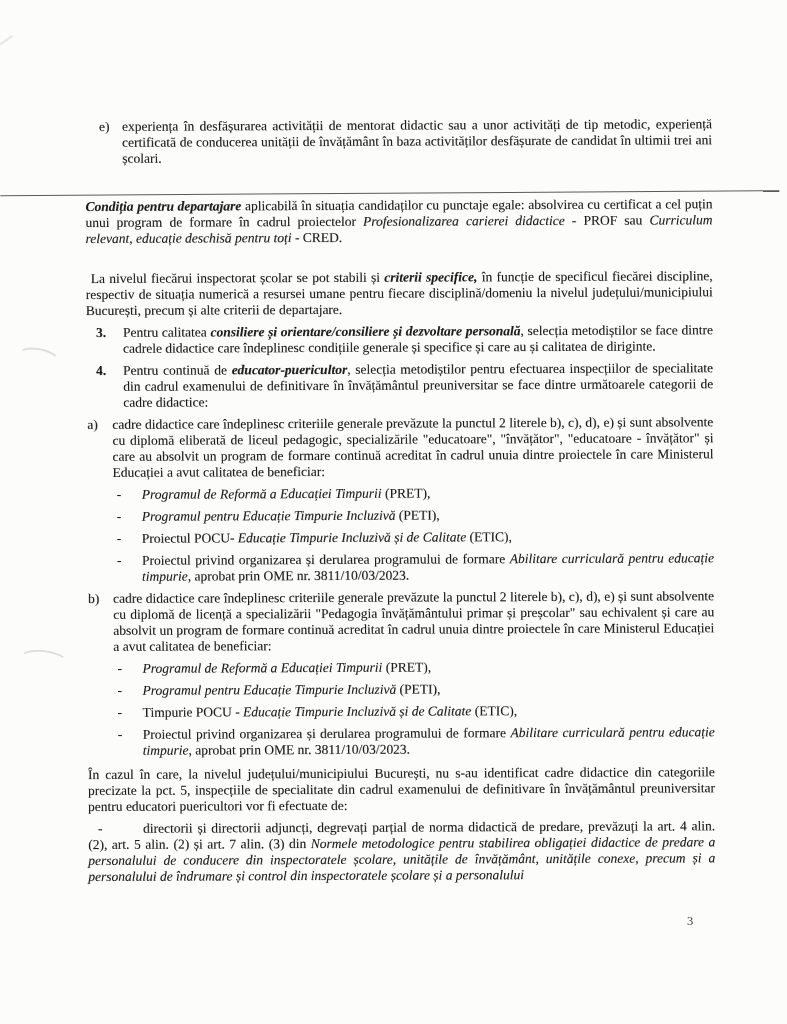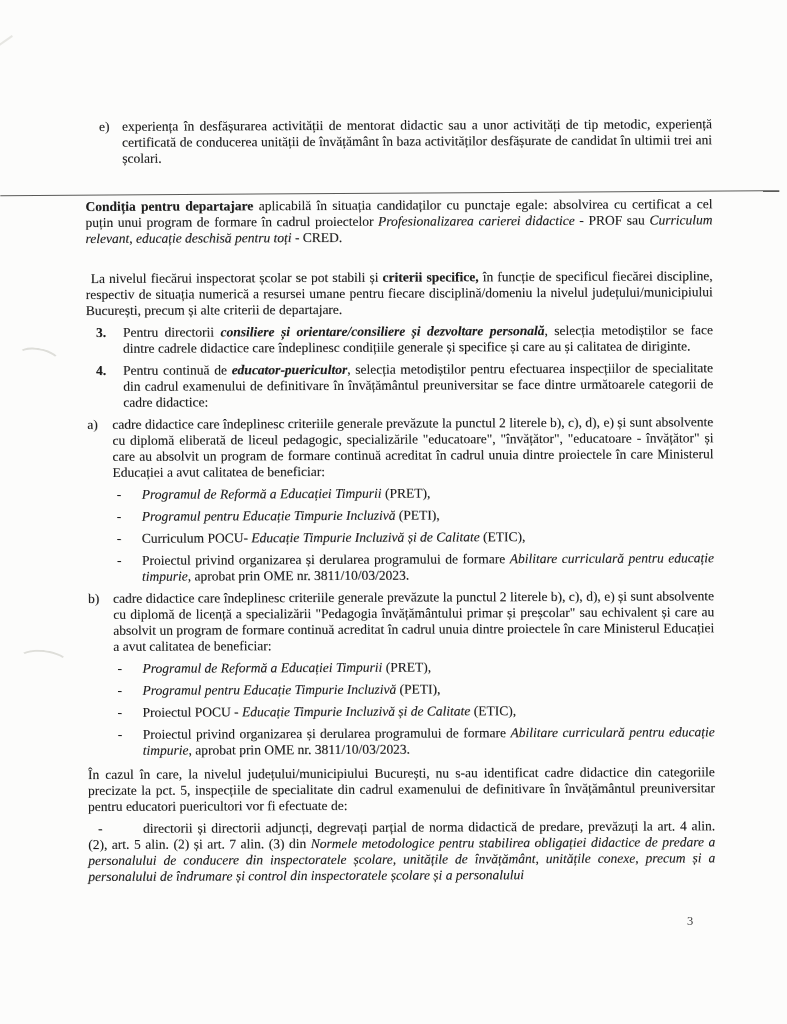--- a/index.html
+++ b/index.html
@@ -35,21 +35,21 @@
   .item{display:flex;}
   .marker{flex:0 0 37px;box-sizing:border-box;}
   .blk-letter-item-e .marker{padding-left:14px;}
   .blk-numbered-item .marker{padding-left:10px;font-weight:bold;}
   .blk-lettered-item .marker{flex:0 0 26px;padding-left:1px;}
   .blk-dash-bullet{margin-top:6px;}
   .blk-dash-bullet .marker{flex:0 0 55px;padding-left:30px;}
   .body{flex:1;text-align:justify;}
   .blk-hanging-bullet{text-align:justify;}
   .hmark{display:inline-block;width:55px;padding-left:10px;box-sizing:border-box;}
-  .b{font-weight:bold;}
+  .b{font-weight:bold;font-style:italic;}
   .i{font-style:italic;}
   .pagenum{
     position:absolute;left:687px;top:914px;
     font-size:12.5px;color:#3a3a3a;
   }
   
   .arc{
     position:absolute;border:2px solid transparent;border-radius:50%;
     border-top:2.5px solid #d9d9d4;opacity:.85;
   }
@@ -72,61 +72,61 @@
     <div id="doc-body">
         <div class="blk blk-letter-item-e item">
           <span class="marker">e)</span>
           <div class="body"><span class="">experiența în desfășurarea activității de mentorat didactic sau a unor activități de tip metodic, experiență certificată de conducerea unității de învățământ în baza activităților desfășurate de candidat în ultimii trei ani școlari.</span></div>
         </div>
         <div class="blk blk-rule"></div>
         <div class="blk blk-paragraph"><span class=" b">Condiția pentru departajare</span><span class=""> aplicabilă în situația candidaților cu punctaje egale: absolvirea cu certificat a cel puțin unui program de formare în cadrul proiectelor </span><span class=" i">Profesionalizarea carierei didactice</span><span class=""> - PROF sau </span><span class=" i">Curriculum relevant, educație deschisă pentru toți</span><span class=""> - CRED.</span></div>
         <div class="blk blk-paragraph first-indent"><span class="">La nivelul fiecărui inspectorat școlar se pot stabili și </span><span class=" b">criterii specifice,</span><span class=""> în funcție de specificul fiecărei discipline, respectiv de situația numerică a resursei umane pentru fiecare disciplină/domeniu la nivelul județului/municipiului București, precum și alte criterii de departajare.</span></div>
         <div class="blk blk-numbered-item item">
           <span class="marker">3.</span>
-          <div class="body"><span class="">Pentru directorii </span><span class=" b i">consiliere și orientare/consiliere și dezvoltare personală</span><span class="">, selecția metodiștilor se face dintre cadrele didactice care îndeplinesc condițiile generale și specifice și care au și calitatea de diriginte.</span></div>
+          <div class="body"><span class="">Pentru calitatea </span><span class=" b i">consiliere și orientare/consiliere și dezvoltare personală</span><span class="">, selecția metodiștilor se face dintre cadrele didactice care îndeplinesc condițiile generale și specifice și care au și calitatea de diriginte.</span></div>
         </div>
         <div class="blk blk-numbered-item item">
           <span class="marker">4.</span>
           <div class="body"><span class="">Pentru continuă de </span><span class=" b i">educator-puericultor</span><span class="">, selecția metodiștilor pentru efectuarea inspecțiilor de specialitate din cadrul examenului de definitivare în învățământul preuniversitar se face dintre următoarele categorii de cadre didactice:</span></div>
         </div>
         <div class="blk blk-lettered-item item">
           <span class="marker">a)</span>
           <div class="body"><span class="">cadre didactice care îndeplinesc criteriile generale prevăzute la punctul 2 literele b), c), d), e) și sunt absolvente cu diplomă eliberată de liceul pedagogic, specializările "educatoare", "învățător", "educatoare - învățător" și care au absolvit un program de formare continuă acreditat în cadrul unuia dintre proiectele în care Ministerul Educației a avut calitatea de beneficiar:</span></div>
         </div>
         <div class="blk blk-dash-bullet item">
           <span class="marker">-</span>
           <div class="body"><span class=" i">Programul de Reformă a Educației Timpurii</span><span class=""> (PRET),</span></div>
         </div>
         <div class="blk blk-dash-bullet item">
           <span class="marker">-</span>
           <div class="body"><span class=" i">Programul pentru Educație Timpurie Incluzivă</span><span class=""> (PETI),</span></div>
         </div>
         <div class="blk blk-dash-bullet item">
           <span class="marker">-</span>
-          <div class="body"><span class="">Curriculum POCU- </span><span class=" i">Educație Timpurie Incluzivă și de Calitate</span><span class=""> (ETIC),</span></div>
+          <div class="body"><span class="">Proiectul POCU- </span><span class=" i">Educație Timpurie Incluzivă și de Calitate</span><span class=""> (ETIC),</span></div>
         </div>
         <div class="blk blk-dash-bullet item">
           <span class="marker">-</span>
           <div class="body"><span class="">Proiectul privind organizarea și derularea programului de formare </span><span class=" i">Abilitare curriculară pentru educație timpurie</span><span class="">, aprobat prin OME nr. 3811/10/03/2023.</span></div>
         </div>
         <div class="blk blk-lettered-item item">
           <span class="marker">b)</span>
           <div class="body"><span class="">cadre didactice care îndeplinesc criteriile generale prevăzute la punctul 2 literele b), c), d), e) și sunt absolvente cu diplomă de licență a specializării "Pedagogia învățământului primar și preșcolar" sau echivalent și care au absolvit un program de formare continuă acreditat în cadrul unuia dintre proiectele în care Ministerul Educației a avut calitatea de beneficiar:</span></div>
         </div>
         <div class="blk blk-dash-bullet item">
           <span class="marker">-</span>
           <div class="body"><span class=" i">Programul de Reformă a Educației Timpurii</span><span class=""> (PRET),</span></div>
         </div>
         <div class="blk blk-dash-bullet item">
           <span class="marker">-</span>
           <div class="body"><span class=" i">Programul pentru Educație Timpurie Incluzivă</span><span class=""> (PETI),</span></div>
         </div>
         <div class="blk blk-dash-bullet item">
           <span class="marker">-</span>
-          <div class="body"><span class="">Proiectul POCU - </span><span class=" i">Educație Timpurie Incluzivă și de Calitate</span><span class=""> (ETIC),</span></div>
+          <div class="body"><span class="">Timpurie POCU - </span><span class=" i">Educație Timpurie Incluzivă și de Calitate</span><span class=""> (ETIC),</span></div>
         </div>
         <div class="blk blk-dash-bullet item">
           <span class="marker">-</span>
           <div class="body"><span class="">Proiectul privind organizarea și derularea programului de formare </span><span class=" i">Abilitare curriculară pentru educație timpurie</span><span class="">, aprobat prin OME nr. 3811/10/03/2023.</span></div>
         </div>
         <div class="blk blk-paragraph"><span class="">În cazul în care, la nivelul județului/municipiului București, nu s-au identificat cadre didactice din categoriile precizate la pct. 5, inspecțiile de specialitate din cadrul examenului de definitivare în învățământul preuniversitar pentru educatori puericultori vor fi efectuate de:</span></div>
         <div class="blk blk-hanging-bullet"><span class="hmark">-</span><span class="">directorii și directorii adjuncți, degrevați parțial de norma didactică de predare, prevăzuți la art. 4 alin. (2), art. 5 alin. (2) și art. 7 alin. (3) din </span><span class=" i">Normele metodologice pentru stabilirea obligației didactice de predare a personalului de conducere din inspectoratele școlare, unitățile de învățământ, unitățile conexe, precum și a personalului de îndrumare și control din inspectoratele școlare și a personalului</span></div>
       </div>
   </div>
 

